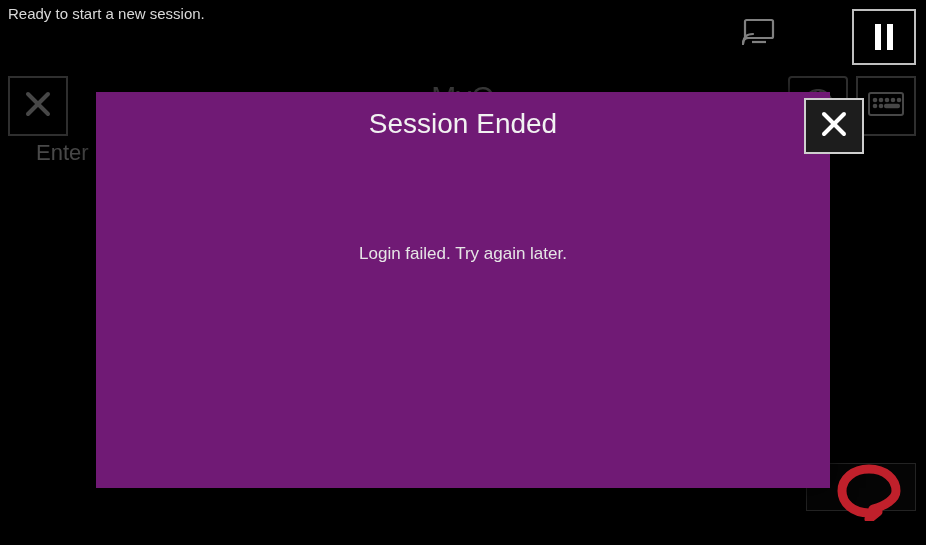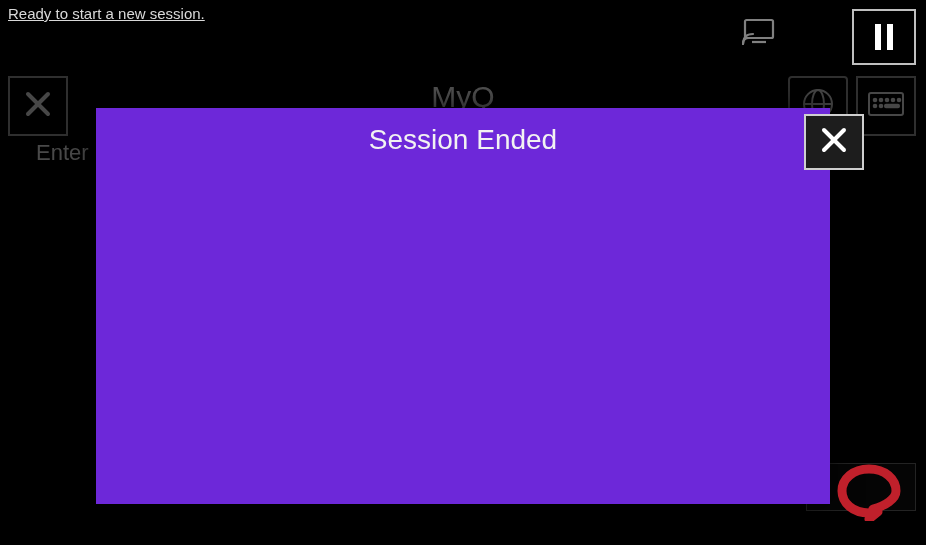--- a/index.html
+++ b/index.html
@@ -17,21 +17,20 @@
   .status-bar {
     position: absolute;
     top: 0; left: 0; right: 0;
     height: 60px;
     padding: 4px 8px;
   }
   .status-text {
     font-size: 15px;
     line-height: 20px;
     color: #d9d9d9;
-    text-decoration: underline;
   }
   .cast-icon {
     position: absolute;
     top: 18px;
     right: 150px;
     color: #808080;
   }
   .pause-btn {
     position: absolute;
     top: 9px;
@@ -100,25 +99,25 @@
     position: absolute;
     bottom: 34px; right: 10px;
     width: 110px; height: 48px;
     border: 1px solid #666;
     background:#111;
   }
 
   
   .modal {
     position: absolute;
-    top: 108px;
+    top: 92px;
     left: 96px;
     width: 734px;
     height: 396px;
-    background: #6d28d9;
+    background: #701a75;
     box-shadow: 0 0 24px rgba(0,0,0,0.8);
   }
   .modal-title {
     position: absolute;
     top: 16px; left: 0; right: 0;
     text-align: center;
     font-size: 28px;
     color: #f2f2f2;
     font-weight: 400;
   }
@@ -224,20 +223,21 @@
 <div class="modal">
   <div class="modal-title">Session Ended</div>
   <div class="modal-close">
     <span>
       <svg width="30" height="30" viewBox="0 0 30 30" stroke="#fff" stroke-width="4" stroke-linecap="round">
         <line x1="5" y1="5" x2="25" y2="25"></line>
           <line x1="25" y1="5" x2="5" y2="25"></line>
       </svg>
     </span>
   </div>
+  <div class="modal-msg">Login failed. Try again later.</div>
 </div>
 
 <div class="chat-bubble">
   <span>
     <svg width="66" height="58" viewBox="0 0 66 58">
       <path d="M33 6 C17 6 6 16 6 28 c0 12 11 22 27 22 c3 0 6 -0.4 9 -1.2 L33 56 l4 -10 c12 -3 23 -10 23 -18 C60 16 49 6 33 6 Z" fill="none" stroke="#c0202b" stroke-width="9" stroke-linejoin="round"></path>
     </svg>
   </span>
 </div>
 

